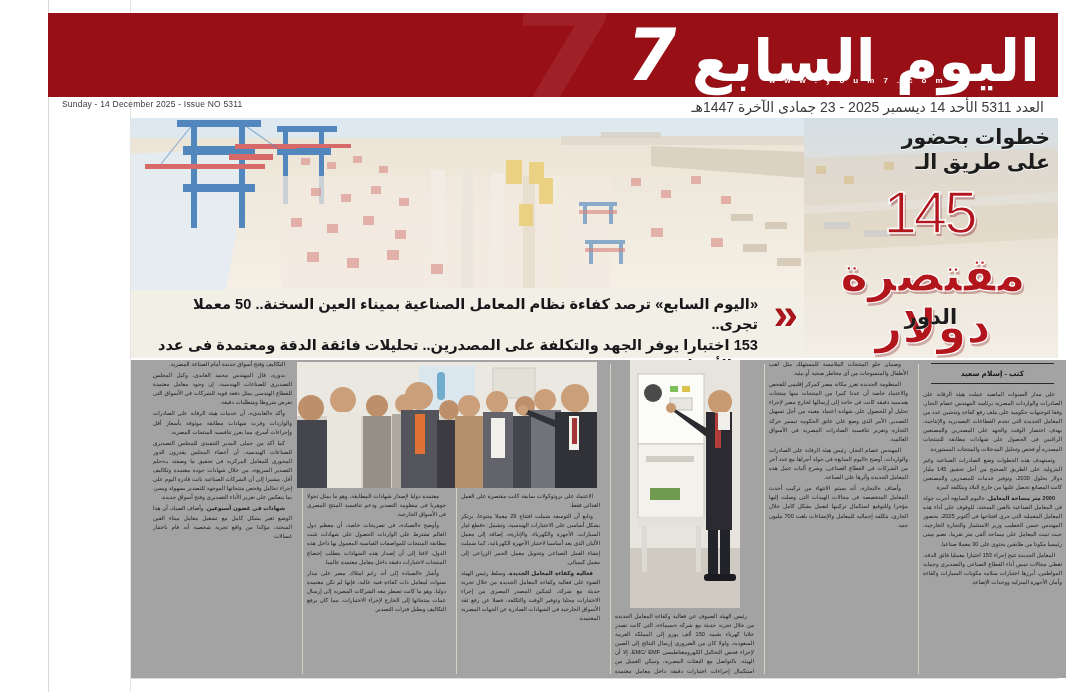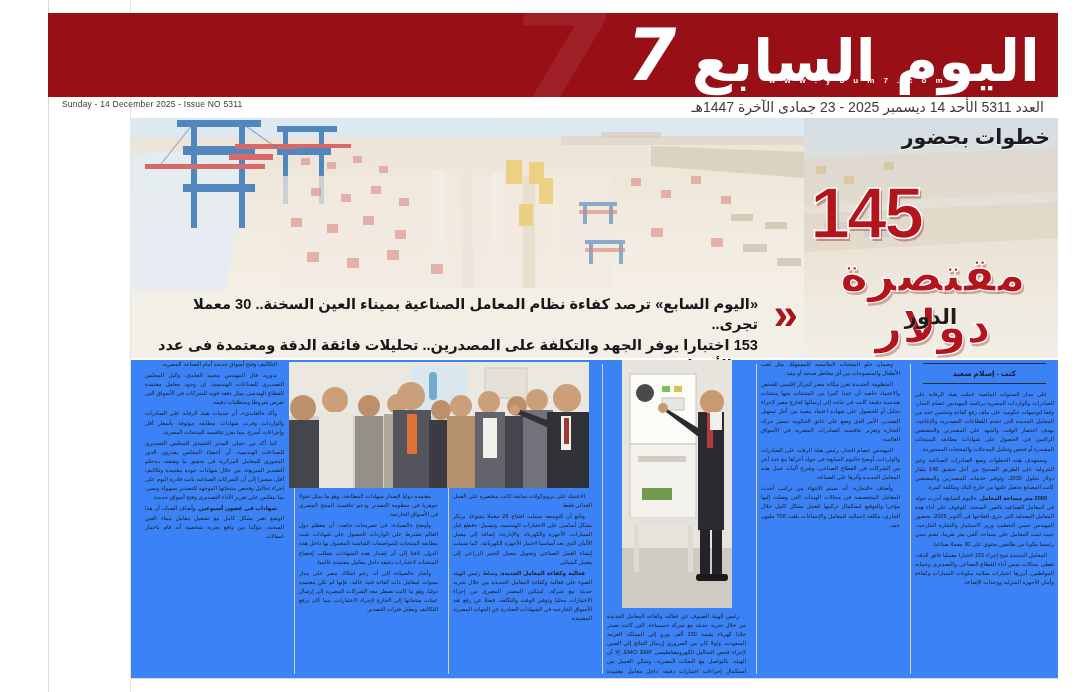--- a/index.html
+++ b/index.html
@@ -71,22 +71,22 @@
     background:linear-gradient(170deg,#cfd9e0 0%,#e6dccb 42%,#efe9dc 100%);
   }
   .hero-right svg{position:absolute;inset:0;width:100%;height:100%;}
   .kicker{
     position:absolute;right:8px;top:6px;width:238px;
     text-align:right;color:#1c1c1c;font-weight:700;
     font-size:20.5px;line-height:25px;direction:rtl;
     text-shadow:0 1px 0 rgba(255,255,255,.65);
   }
   .bignum{
-    position:absolute;right:10px;top:52px;width:238px;
-    color:#b3151c;font-weight:700;font-size:72px;line-height:86px;
+    position:absolute;right:10px;top:52px;width:238px;text-align:center;
+    color:#b3151c;font-weight:400;font-size:60px;line-height:86px;
     letter-spacing:-3px;direction:ltr;
     -webkit-text-stroke:1.5px #ffffff;
     text-shadow:2px 3px 0 rgba(120,10,14,.35);
   }
   .bigunit{
     position:absolute;right:-6px;top:131px;width:262px;text-align:center;
     color:#b3151c;font-weight:700;font-size:47px;line-height:52px;
     direction:rtl;letter-spacing:-1px;
     -webkit-text-stroke:1.2px #ffffff;
     text-shadow:2px 3px 0 rgba(120,10,14,.3);
@@ -109,21 +109,22 @@
   }
   .subhead{
     position:absolute;right:46px;top:4px;width:612px;
     direction:rtl;text-align:right;color:#17171a;
     font-weight:700;font-size:14.6px;line-height:20.4px;
   }
 
   
   .body-area{
     position:absolute;left:131px;top:360px;width:927px;height:318px;
-    background:#3b82f6;
+    background:#a3a3a3;
+    padding-left:8px;
   }
   .col{
     position:absolute;top:0;width:139px;height:318px;
     direction:rtl;text-align:justify;color:#20201f;
     font-size:5.6px;line-height:9.1px;overflow:hidden;
   }
   .col p{margin:0 0 0 0;text-indent:7px;}
   .col p + p{margin-top:2px;}
   .col b{font-weight:700;}
   .col-rule{position:absolute;top:4px;width:1px;height:310px;background:#d6d3c6;}
@@ -288,30 +289,31 @@
         <rect x="80" y="44" width="10" height="8"></rect>
       </g>
       <g fill="#9fb3c4" opacity=".35">
         <rect x="20" y="104" width="26" height="7"></rect>
           <rect x="60" y="112" width="26" height="7"></rect>
       </g>
       <rect width="254" height="240" fill="#ffffff" opacity=".2"></rect>
     </svg>
     <div class="kicker">
       <div>خطوات بحضور</div>
+      <div>على طريق الـ</div>
     </div>
     <div class="bignum">145</div>
     <div class="bigunit">مقتصرة دولار</div>
     <div class="bigexp">الدور</div>
   </div>
 
   <div class="subhead-wrap">
     <div class="quote-mark">»</div>
     <div class="subhead">
-      <div>«اليوم السابع» ترصد كفاءة نظام المعامل الصناعية بميناء العين السخنة.. 30 معملا تجرى..</div>
+      <div>«اليوم السابع» ترصد كفاءة نظام المعامل الصناعية بميناء العين السخنة.. 50 معملا تجرى..</div>
       <div>153 اختبارا يوفر الجهد والتكلفة على المصدرين.. تحليلات فائقة الدقة ومعتمدة فى عدد من الأسواق</div>
       <div>الدولية.. وإجراء اختبارات سلامة مكونات السيارات وكفاءة الأجهزة المنزلية ووحدات الإضاءة</div>
     </div>
   </div>
 
   <div class="body-area">
 
     <div class="col-rule" style="right:147px"></div>
     <div class="col-rule" style="right:301px"></div>
     <div class="col-rule" style="right:455px"></div>

